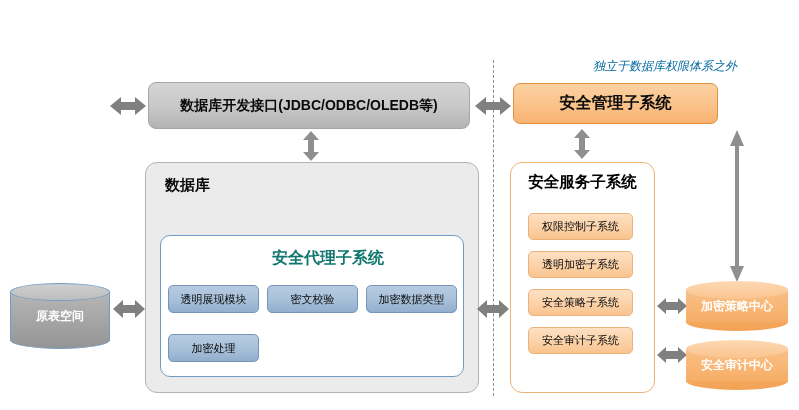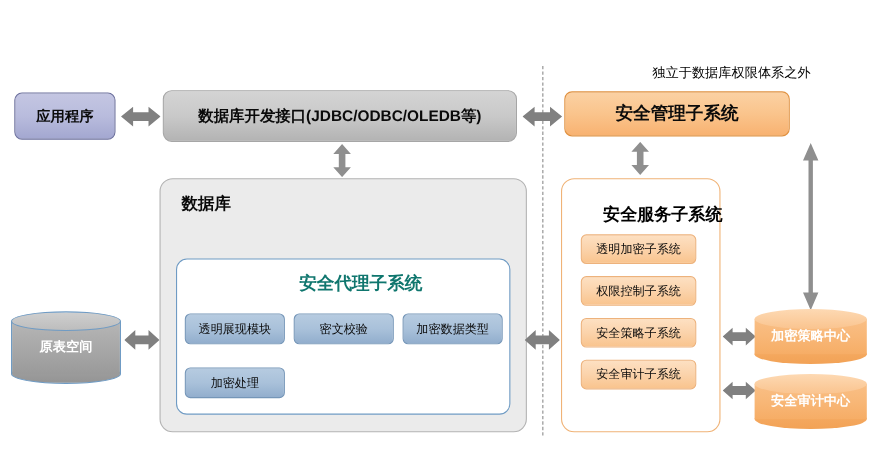--- a/index.html
+++ b/index.html
@@ -89,21 +89,22 @@
     color: #0b0b0b;
   }
 
   .note-indep {
     position: absolute;
     left: 540px;
     top: 58px;
     width: 250px;
     text-align: center;
     font-size: 12px;
-    color: #000000;
+    color: #0369a1;
+    font-style: italic;
   }
 
   
   .db-panel {
     position: absolute;
     left: 145px;
     top: 162px;
     width: 334px;
     height: 231px;
     box-sizing: border-box;
@@ -175,27 +176,26 @@
     width: 145px;
     height: 231px;
     box-sizing: border-box;
     border: 1px solid #f0b377;
     border-radius: 12px;
     background: #ffffff;
   }
   .svc-title {
     position: absolute;
     left: 510px;
-    top: 185px;
+    top: 172px;
     width: 145px;
     text-align: center;
     font-size: 15.5px;
     font-weight: bold;
     color: #000000;
-    padding-left: 20px;
   }
   .svc-items {
     position: absolute;
     left: 528px;
     top: 213px;
     width: 110px;
     display: flex;
     flex-direction: column;
     gap: 11px;
   }
@@ -313,23 +313,20 @@
 </head>
 <body>
 
 <div id="canvas">
 
 
   <div class="divider"></div>
 
   <div class="note-indep">独立于数据库权限体系之外</div>
 
-  <div class="rbox app-box">
-    <span>应用程序</span>
-  </div>
 
   <div class="arrow" style="left:110px; top:94px;">
     <svg width="36" height="24" viewBox="0 0 36 24">
       <polygon points="0,12 11,3 11,8 25,8 25,3 36,12 25,21 25,16 11,16 11,21" fill="#808080"></polygon>
     </svg>
   </div>
 
   <div class="rbox jdbc-box">
     <span>数据库开发接口(JDBC/ODBC/OLEDB等)</span>
   </div>
@@ -389,22 +386,22 @@
 
   <div class="arrow" style="left:477px; top:298px;">
     <svg width="32" height="22" viewBox="0 0 32 22">
       <polygon points="0,11 10,2 10,7 22,7 22,2 32,11 22,20 22,15 10,15 10,20" fill="#808080"></polygon>
     </svg>
   </div>
 
   <div class="svc-panel"></div>
   <div class="svc-title">安全服务子系统</div>
   <div class="svc-items">
+    <div class="svc-box">权限控制子系统</div>
     <div class="svc-box">透明加密子系统</div>
-    <div class="svc-box">权限控制子系统</div>
     <div class="svc-box">安全策略子系统</div>
     <div class="svc-box">安全审计子系统</div>
   </div>
 
   <div class="arrow" style="left:657px; top:296px;">
     <svg width="30" height="20" viewBox="0 0 30 20">
       <polygon points="0,10 9,2 9,6 21,6 21,2 30,10 21,18 21,14 9,14 9,18" fill="#808080"></polygon>
     </svg>
   </div>
 

